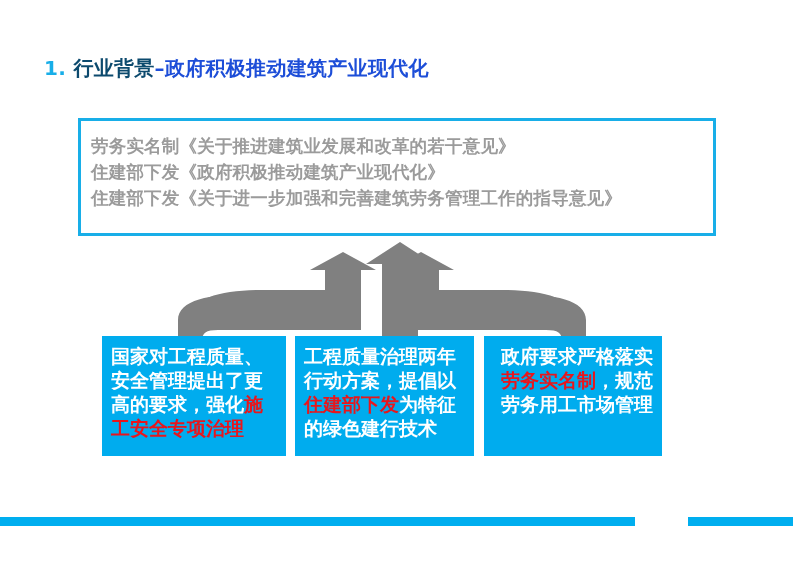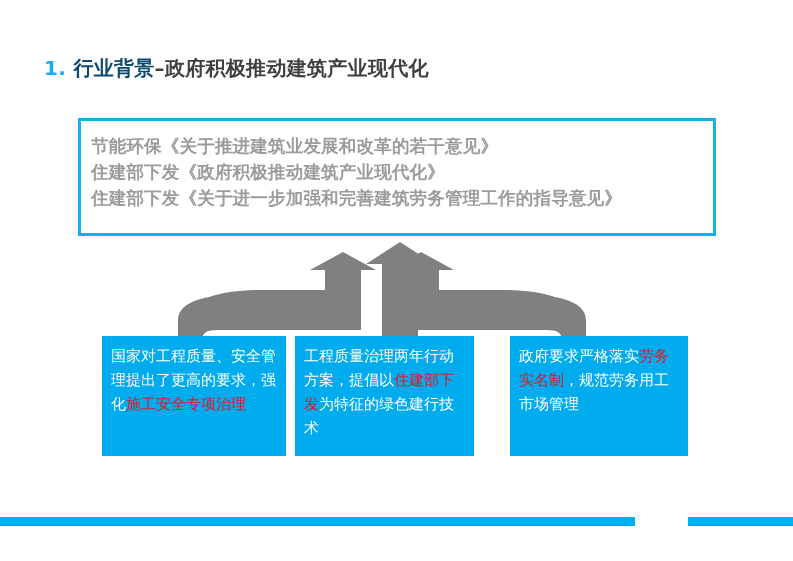--- a/index.html
+++ b/index.html
@@ -34,21 +34,21 @@
     letter-spacing: 0.3px;
     line-height: 26px;
   }
   .title .t-num {
     color: #18AEE8;
   }
   .title .t-accent {
     color: #0c4a6e;
   }
   .title .t-rest {
-    color: #404040;
+    color: #1d4ed8;
   }
 
   
   .policy-box {
     position: absolute;
     left: 78px;
     top: 118px;
     width: 638px;
     height: 118px;
     box-sizing: border-box;
@@ -85,26 +85,26 @@
     position: absolute;
     top: 336px;
     height: 120px;
     background: #00ACEE;
     box-sizing: border-box;
     padding: 8px 9px 6px 9px;
     overflow: hidden;
   }
   .driver-box.b1 { left: 102px; width: 184px; }
   .driver-box.b2 { left: 295px; width: 179px; }
-  .driver-box.b3 { left: 510px; width: 178px; }
+  .driver-box.b3 { left: 484px; width: 178px; text-align: right; }
 
   .driver-text {
     color: #ffffff;
-    font-size: 15px;
-    font-weight: normal;
+    font-size: 19px;
+    font-weight: bold;
     line-height: 24px;
     letter-spacing: 0px;
   }
   .driver-text .hl {
     color: #E8161C;
   }
 
   
   .bottom-bar {
     position: absolute;
@@ -119,21 +119,21 @@
 
 <div class="slide">
 
   <div class="title">
     <span class="t-num">1.</span>
     <span class="t-accent">行业背景</span><span class="t-rest">–政府积极推动建筑产业现代化</span>
   </div>
 
   <div class="policy-box">
     <div class="policy-list">
-      <div class="policy-line">节能环保《关于推进建筑业发展和改革的若干意见》</div>
+      <div class="policy-line">劳务实名制《关于推进建筑业发展和改革的若干意见》</div>
       <div class="policy-line">住建部下发《政府积极推动建筑产业现代化》</div>
       <div class="policy-line">住建部下发《关于进一步加强和完善建筑劳务管理工作的指导意见》</div>
     </div>
   </div>
 
   <svg class="arrows" viewBox="0 0 793 561" width="793" height="561" xmlns="http://www.w3.org/2000/svg">
 
     <path d="M 178 336
              L 178 320
              C 178 300, 210 294, 250 294

